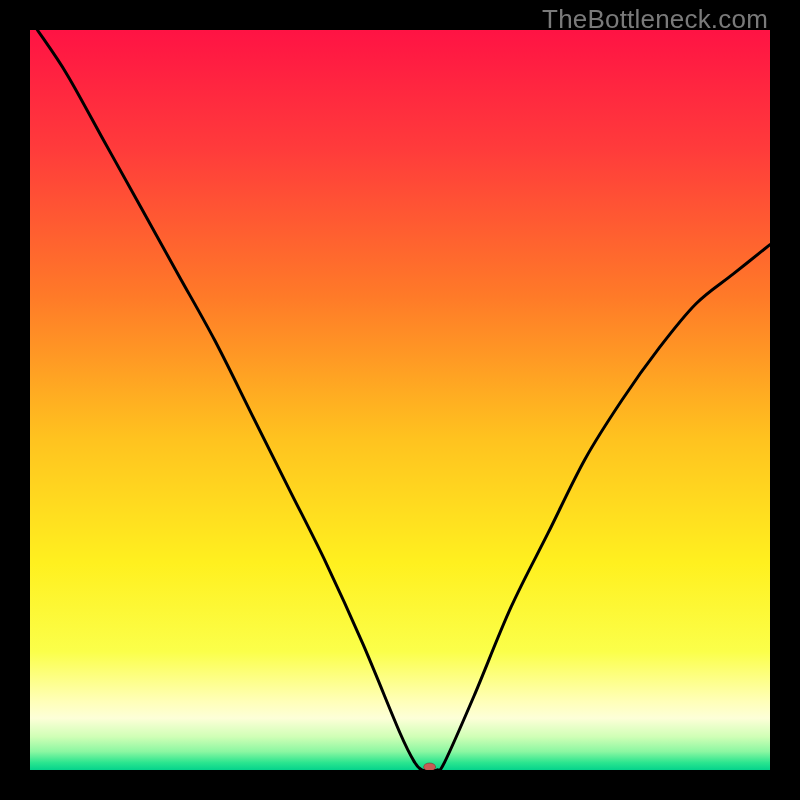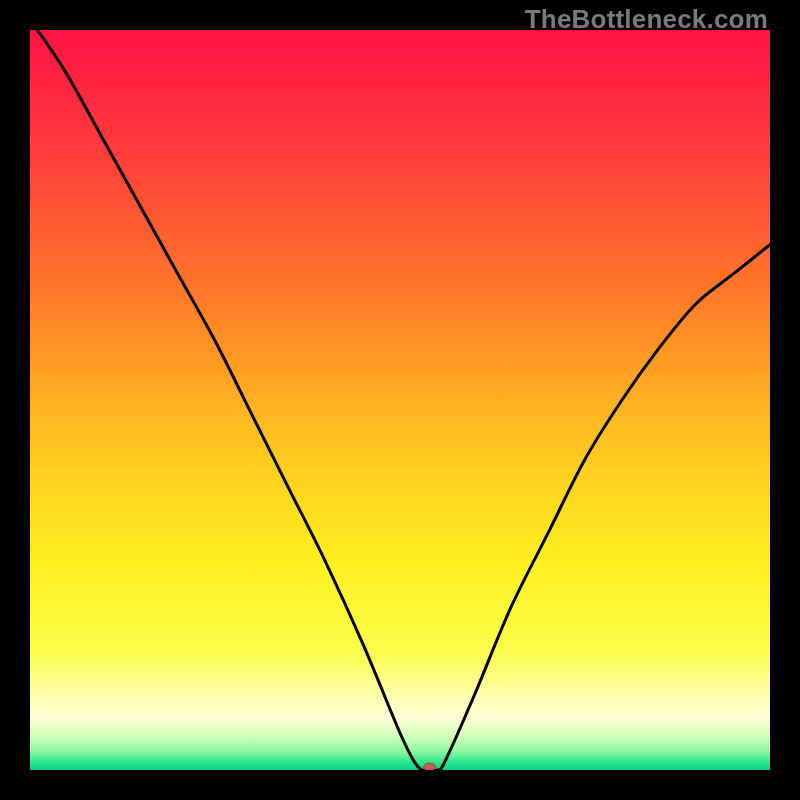--- a/index.html
+++ b/index.html
@@ -25,21 +25,21 @@
     width: 740px;
     height: 740px;
     overflow: hidden;
   }
   .watermark {
     position: absolute;
     top: 4px;
     right: 32px;
     font-family: Arial, Helvetica, sans-serif;
     font-size: 26px;
-    font-weight: 700;
+    font-weight: 400;
     color: #7a7a7a;
     letter-spacing: 0.2px;
   }
   svg { display: block; }
 </style>
 </head>
 <body>
 
 <div class="frame">
   <div class="plot-area">

